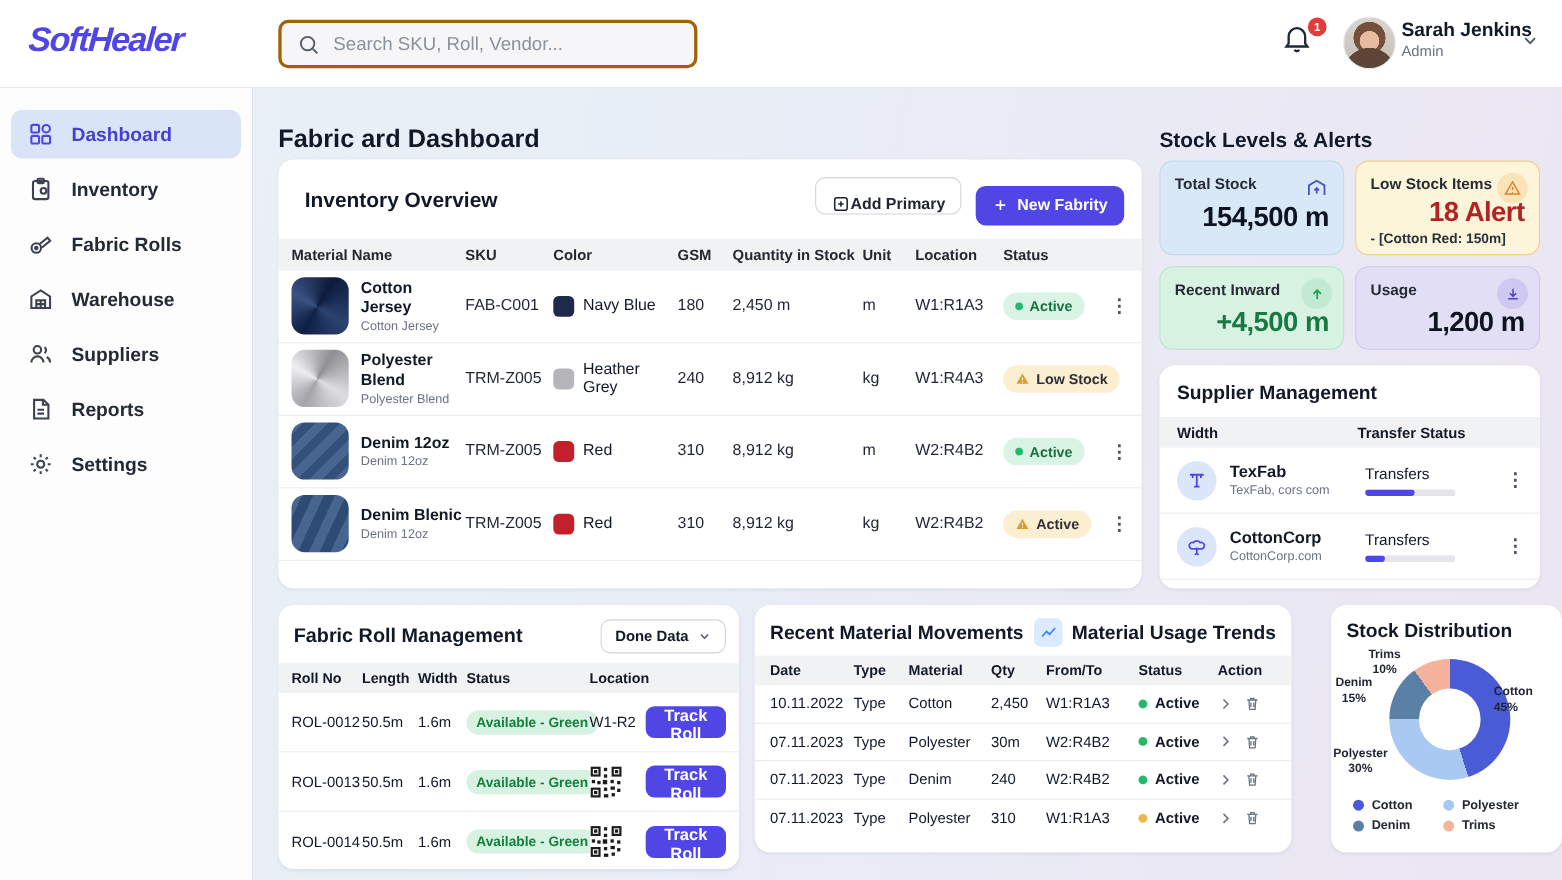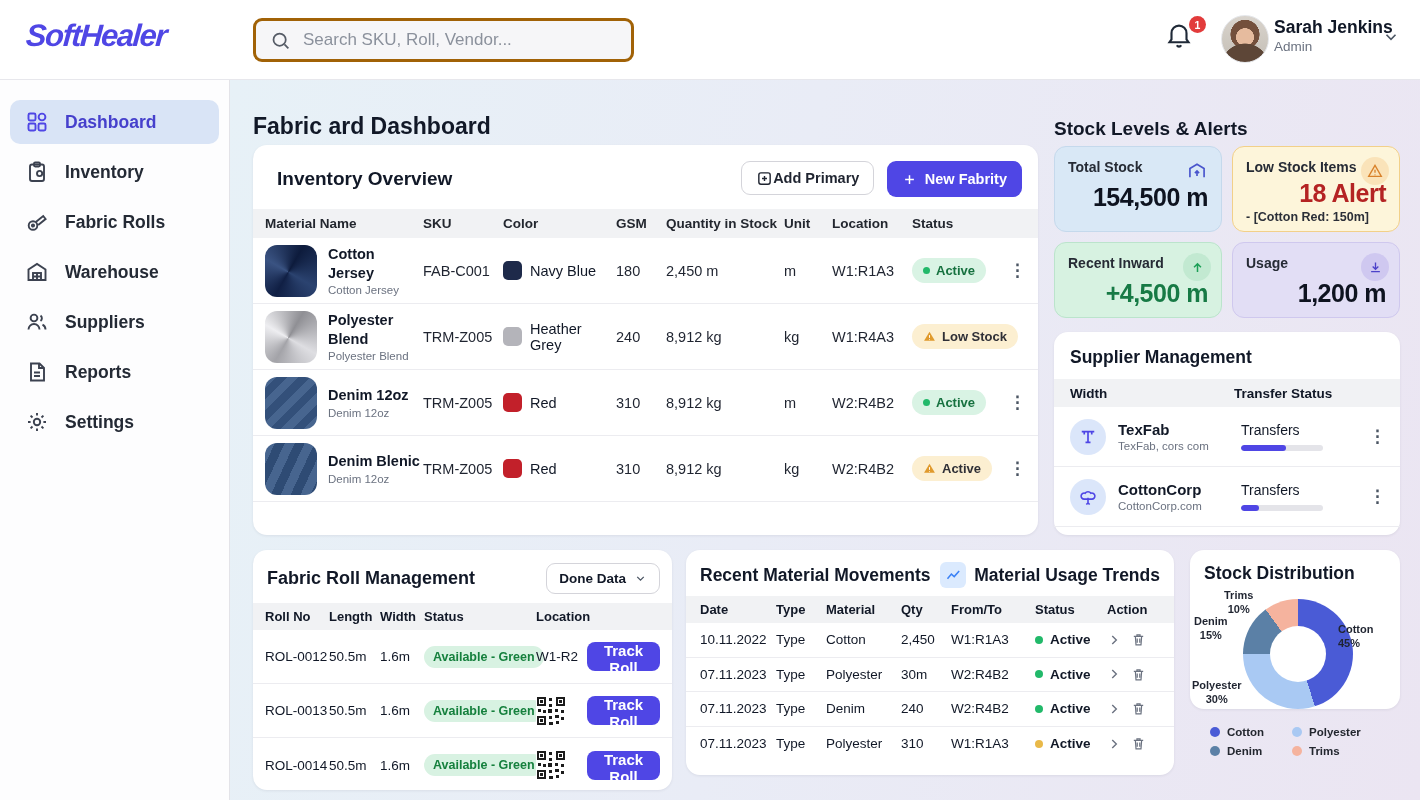--- a/index.html
+++ b/index.html
@@ -37,21 +37,21 @@
   .main{position:absolute;left:230px;top:80px;width:1190px;height:720px;
     background:linear-gradient(100deg,#e7f1f7 0%,#e9ecf6 45%,#ebe5f2 100%);}
   .card{position:absolute;background:#fff;border-radius:14px;box-shadow:0 1px 3px rgba(20,20,40,.07);}
   .page-title{position:absolute;left:23px;top:18px;font-size:23px;font-weight:800;}
   .right-title{position:absolute;left:824px;top:22px;font-size:19px;font-weight:800;}
 
   
   .inv{left:23px;top:65px;width:785px;height:390px;}
   .inv-head{display:flex;align-items:center;justify-content:space-between;padding:16px 16px 12px 24px;}
   .inv-title{font-size:19px;font-weight:800;}
-  .btn-outline{display:inline-flex;align-items:center;gap:0;height:34px;padding:0 14px;border:1px solid #d4d4da;border-radius:9px;background:#fff;font-size:14.5px;font-weight:700;color:#1f2430;cursor:pointer;}
+  .btn-outline{display:inline-flex;align-items:flex-end;gap:0;height:34px;padding:0 14px;border:1px solid #d4d4da;border-radius:9px;background:#fff;font-size:14.5px;font-weight:700;color:#1f2430;cursor:pointer;}
   .btn-primary{display:inline-flex;align-items:center;gap:8px;height:36px;padding:0 15px;border:none;border-radius:9px;background:#4f46e5;color:#fff;font-size:14.5px;font-weight:700;cursor:pointer;margin-left:8px;}
   .inv-grid{display:grid;grid-template-columns:158px 80px 113px 50px 118px 48px 80px 90px 1fr;align-items:center;padding:0 12px;}
   .inv-colhead{background:#f1f2f4;height:29px;font-size:13.5px;font-weight:700;color:#23272f;}
   .inv-row{height:66px;border-bottom:1px solid #ececf0;}
   .mat{display:flex;align-items:center;gap:11px;}
   .thumb{width:52px;height:52px;border-radius:12px;flex:0 0 auto;}
   .thumb.navy{background:conic-gradient(from 30deg at 45% 52%,#0d1b3c,#2b4370,#101f44,#3a5382,#0d1b3c);}
   .thumb.grey{background:conic-gradient(from 30deg at 45% 52%,#8f8f94,#dedee2,#a3a3a8,#eeeef1,#8f8f94);}
   .thumb.denim1{background:repeating-linear-gradient(135deg,#47658f 0 8px,#33507a 8px 16px);}
   .thumb.denim2{background:repeating-linear-gradient(115deg,#47658f 0 9px,#2e4b74 9px 18px);}
@@ -119,21 +119,21 @@
   .mov-colhead{background:#f1f2f4;height:27px;font-size:13px;font-weight:700;}
   .mov-row{height:34.5px;border-bottom:1px solid #ececf0;font-size:13.5px;}
   .status-inline{display:inline-flex;align-items:center;gap:7px;font-weight:600;font-size:13.5px;}
   .sdot{width:8px;height:8px;border-radius:50%;}
   .sdot.g{background:#22b96a;}
   .sdot.y{background:#e9b949;}
   .act{display:flex;align-items:center;gap:10px;color:#6b7280;}
   .act .chev,.act .bin{cursor:pointer;}
 
   
-  .dist{left:960px;top:470px;width:210px;height:159px;}
+  .dist{left:980px;top:470px;width:210px;height:225px;}
   .dist-title{font-size:17.5px;font-weight:800;padding:13px 14px 0 14px;}
   .donut{position:absolute;left:53px;top:49px;width:110px;height:110px;border-radius:50%;}
   .donut::after{content:"";position:absolute;left:27px;top:27px;width:56px;height:56px;border-radius:50%;background:#fff;}
   .callout{position:absolute;font-size:11px;font-weight:600;color:#1f2430;text-align:center;line-height:1.3;}
   .callout.cotton{left:148px;top:72px;text-align:left;}
   .callout.polyester{left:2px;top:128px;}
   .callout.denim{left:4px;top:64px;}
   .callout.trims{left:34px;top:38px;}
   .legend{position:absolute;left:20px;top:176px;display:grid;grid-template-columns:82px 92px;row-gap:7px;}
   .leg-item{display:flex;align-items:center;gap:7px;font-size:11.5px;font-weight:600;color:#23272f;}

